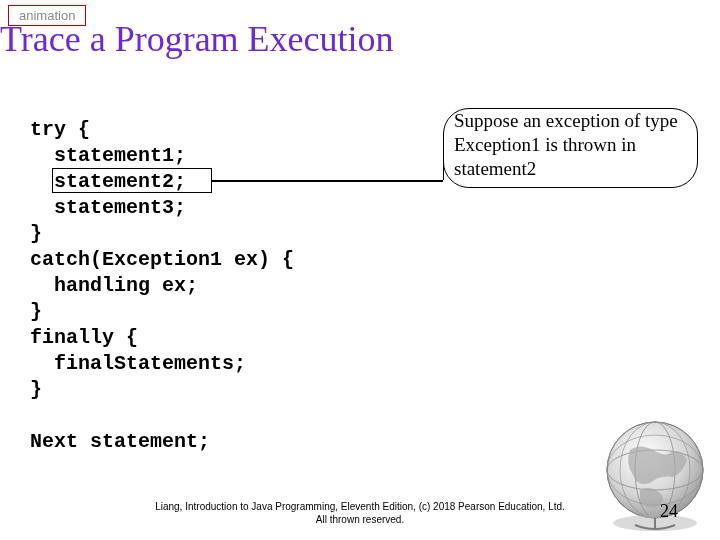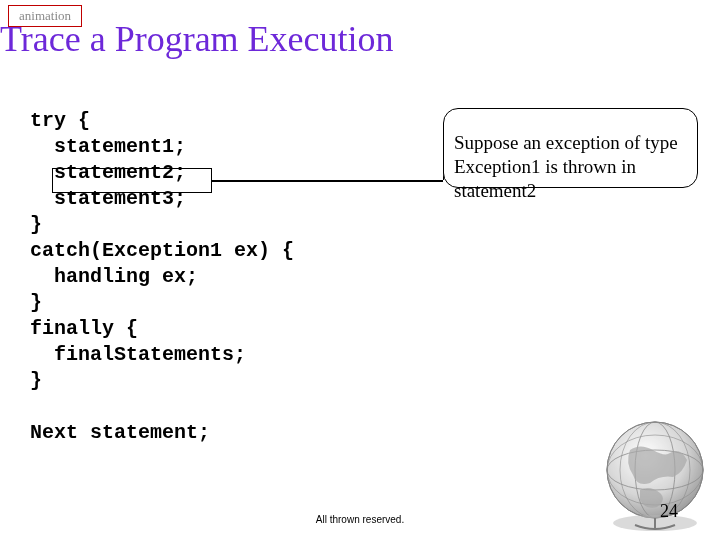--- a/index.html
+++ b/index.html
@@ -11,37 +11,37 @@
     font-family: "Times New Roman", serif;
     overflow: hidden;
   }
   .tag {
     position: absolute;
     top: 5px;
     left: 8px;
     border: 1.5px solid #c00000;
     background: #ffffff;
     padding: 2px 10px;
-    font-family: Liberation Serif, serif;
+    font-family: Liberation Sans, sans-serif;
     font-size: 13px;
     color: #8a8a8a;
   }
   .title {
     position: absolute;
     top: 18px;
     left: 0;
     right: 0;
     text-align: left;
     font-size: 36px;
     font-weight: normal;
     color: #6d28d9;
   }
   .code {
     position: absolute;
-    top: 108px;
+    top: 117px;
     left: 30px;
     font-family: "Courier New", monospace;
     font-size: 20px;
     font-weight: bold;
     line-height: 1.3;
     white-space: pre;
     color: #000;
   }
   .highlight-box {
     position: absolute;
@@ -52,23 +52,23 @@
     border: 1.5px solid #000;
     background: transparent;
   }
   .callout {
     position: absolute;
     top: 108px;
     left: 443px;
     width: 255px;
     height: 80px;
     border: 1.5px solid #000;
-    border-radius: 15px;
+    border-radius: 26px;
     background: #ffffff;
-    padding: 22px 10px;
+    padding: 0 10px;
     font-size: 19px;
     line-height: 1.25;
   }
   .connector {
     position: absolute;
     top: 180px;
     left: 212px;
     width: 231px;
     height: 1.5px;
     background: #000;
@@ -149,17 +149,17 @@
   <ellipse cx="60" cy="55" rx="48" ry="35" fill="none" stroke="#777" stroke-width="0.6"></ellipse>
   <ellipse cx="60" cy="55" rx="20" ry="48" fill="none" stroke="#777" stroke-width="0.8"></ellipse>
   <ellipse cx="60" cy="55" rx="35" ry="48" fill="none" stroke="#777" stroke-width="0.6"></ellipse>
   <path d="M 35 35 Q 45 28 58 35 Q 70 42 75 38 Q 85 32 92 45 Q 88 58 78 62 Q 65 60 55 68 Q 42 72 38 60 Q 30 48 35 35 Z" fill="#999" opacity="0.7"></path>
   <path d="M 45 75 Q 55 70 65 78 Q 72 85 62 92 Q 50 95 45 85 Z" fill="#999" opacity="0.7"></path>
   <ellipse cx="60" cy="108" rx="42" ry="8" fill="#aaa" opacity="0.5"></ellipse>
   <path d="M 60 103 L 60 115 M 40 110 Q 60 118 80 110" stroke="#666" stroke-width="2" fill="none"></path>
 </svg>
 
 <div class="footer">
-  <br>
+  <span>Liang, Introduction to Java Programming, Eleventh Edition, (c) 2018 Pearson Education, Ltd.</span><br>
   <span>All thrown reserved.</span>
 </div>
 
 <div class="pagenum">24</div>
 
 </body></html>

